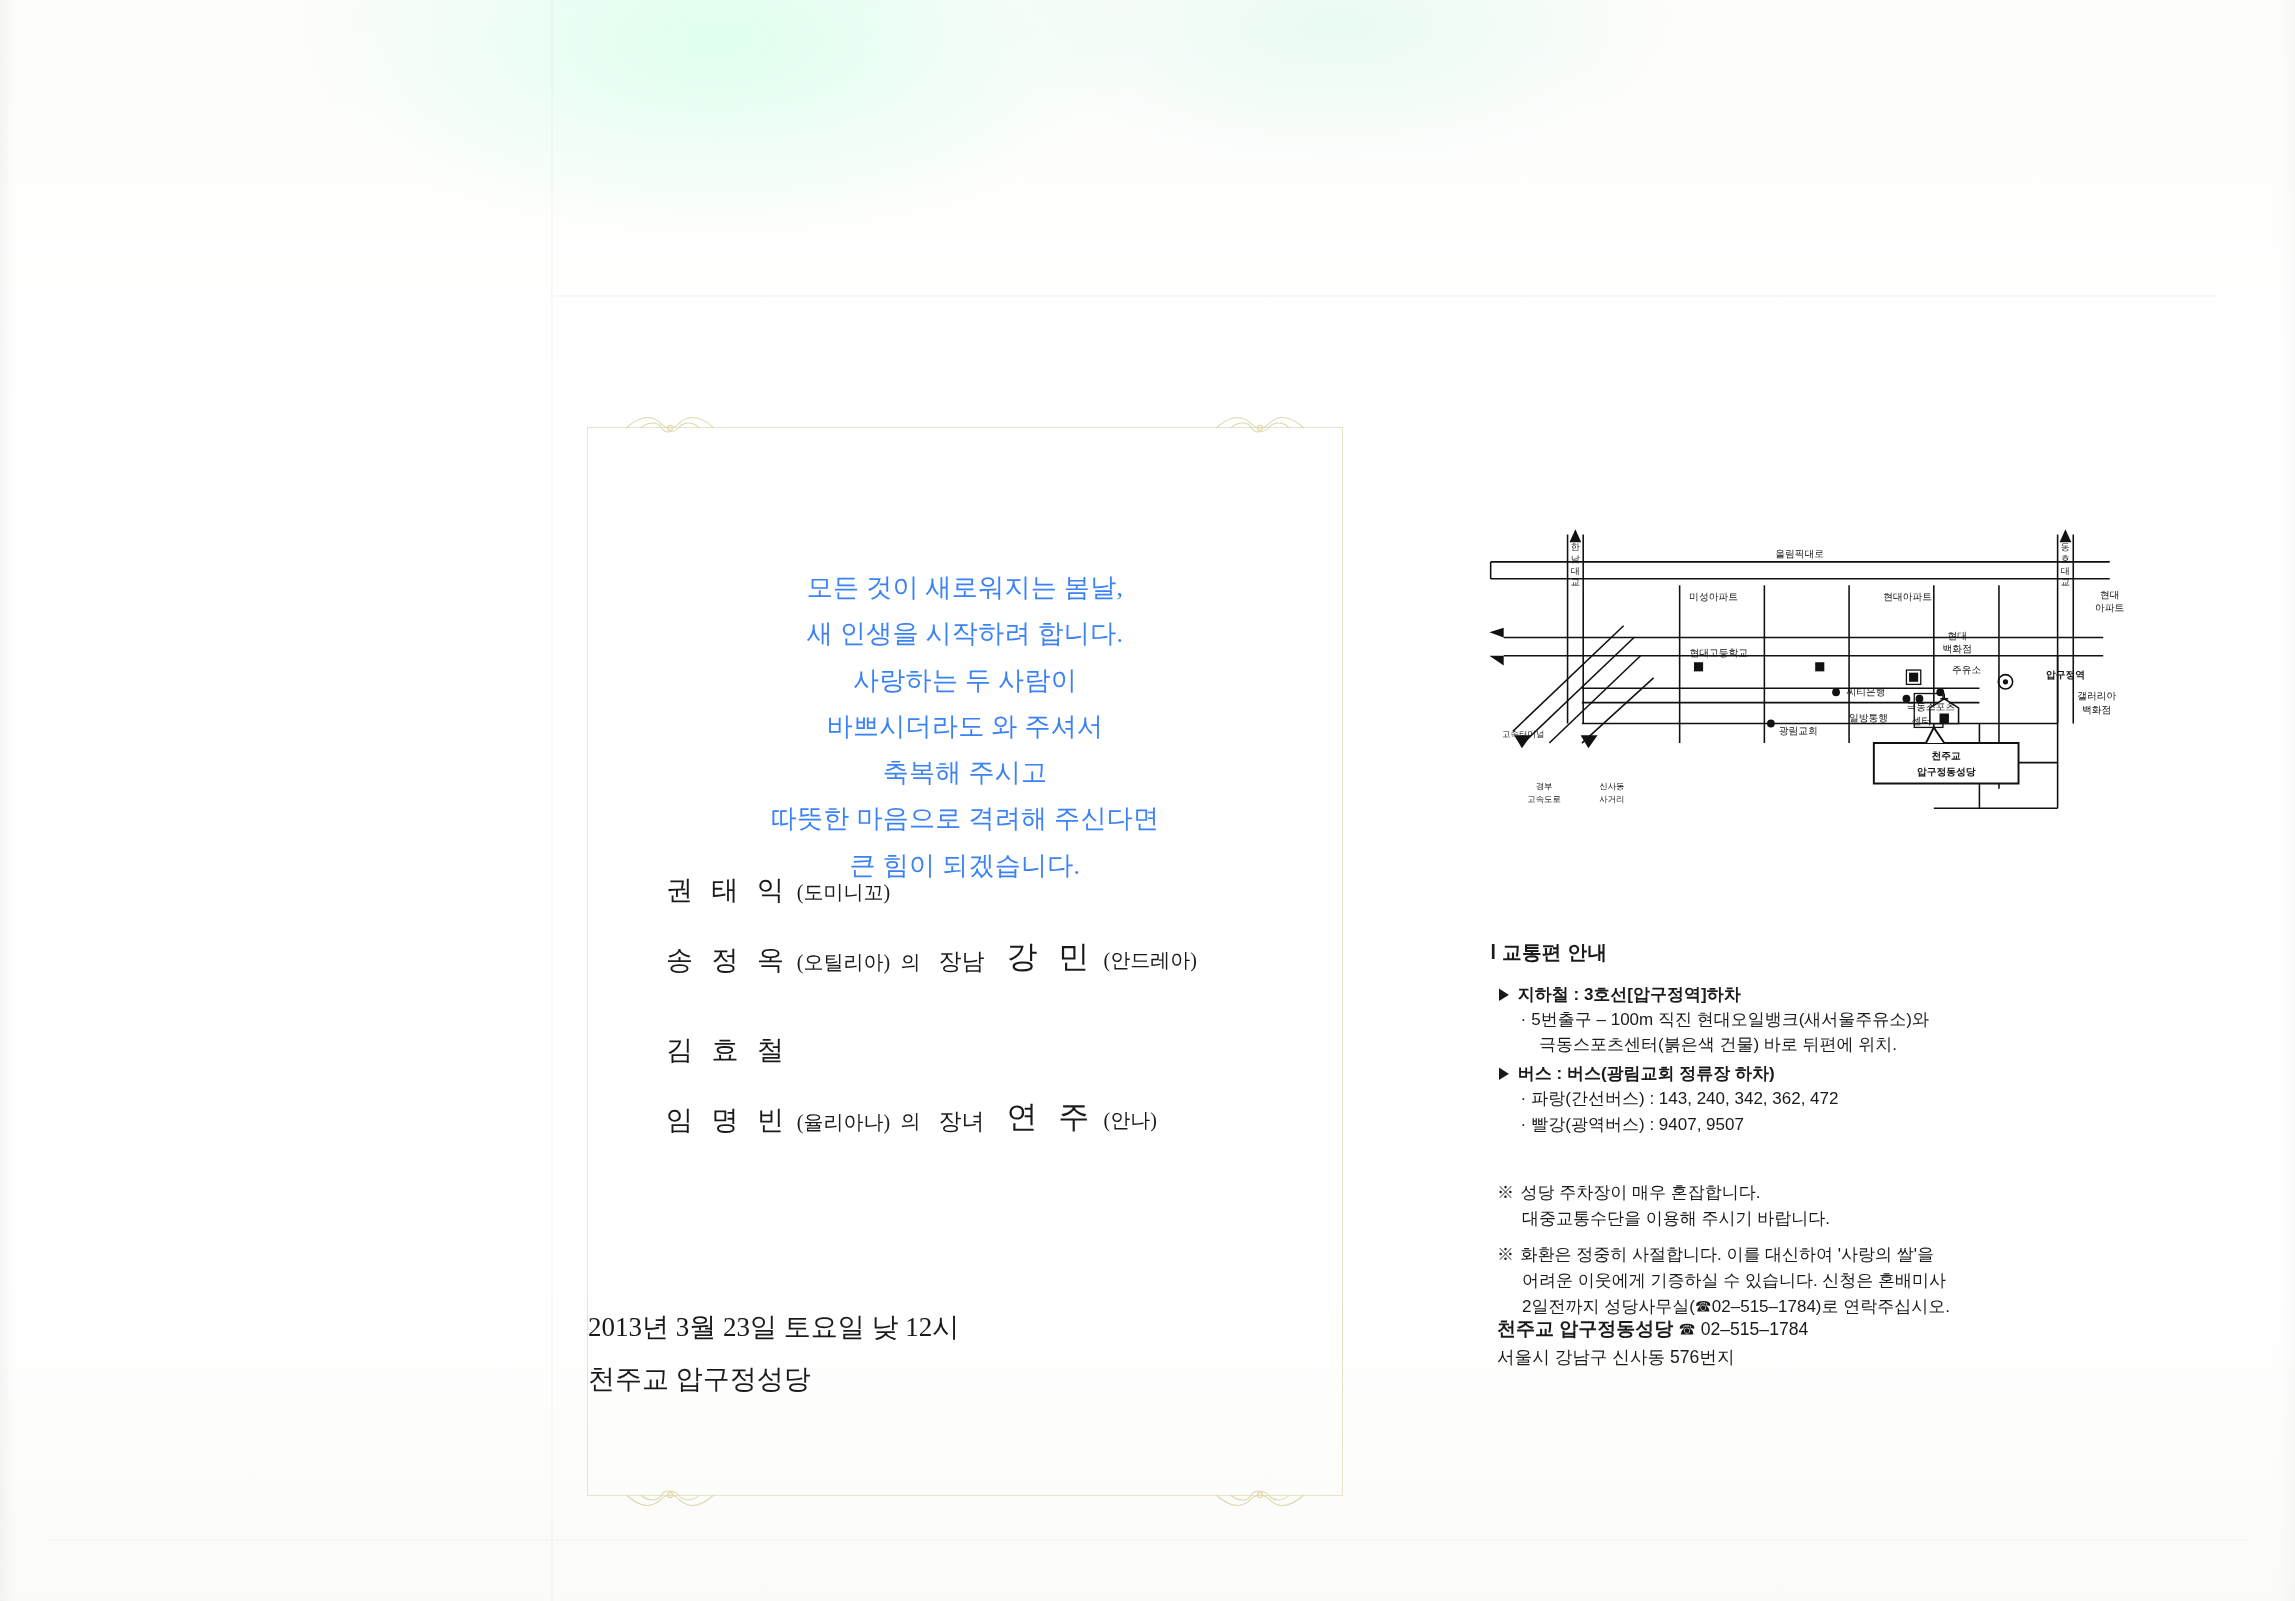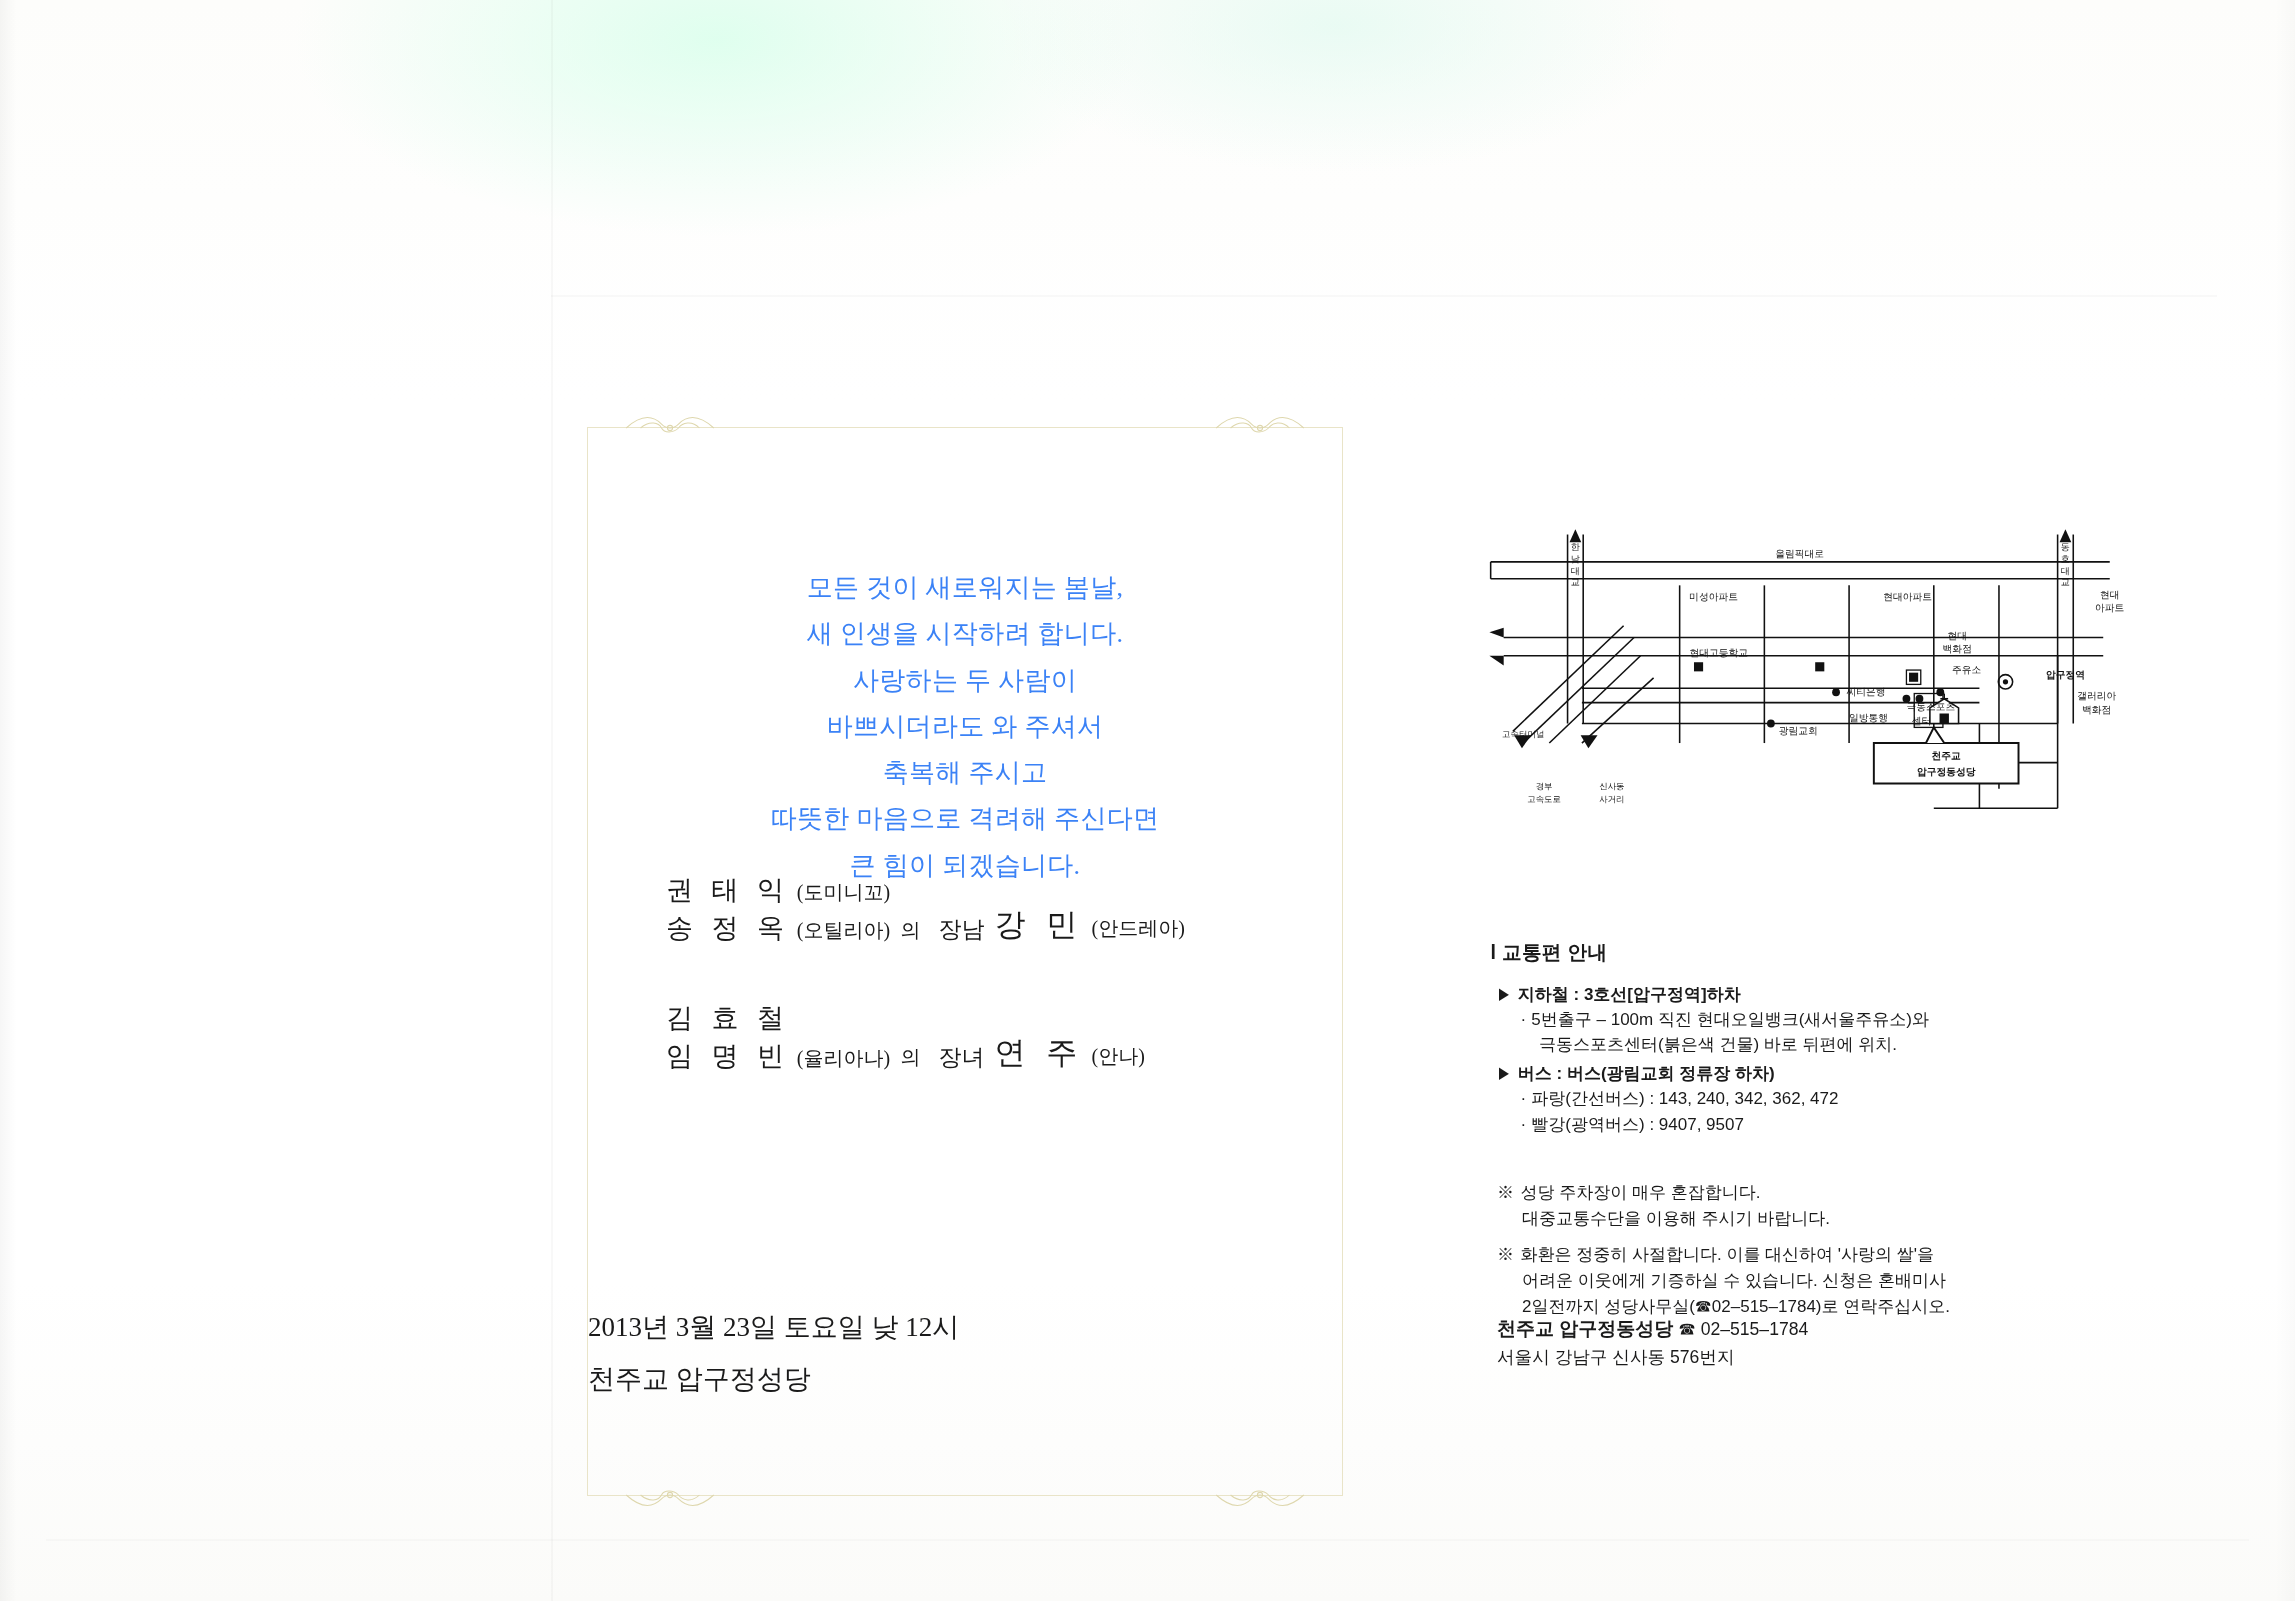--- a/index.html
+++ b/index.html
@@ -98,37 +98,38 @@
     display: flex;
     align-items: center;
     justify-content: flex-start;
     padding-left: 78px;
     margin-bottom: 51px;
   }
   .family .names {
     display: flex;
     flex-direction: column;
     justify-content: center;
+    gap: 32px;
   }
   .family .names .nm {
     font-size: 27px;
     line-height: 1.42;
     white-space: nowrap;
   }
   .family .names .nm .given { letter-spacing: 5.9px; font-weight: 500; }
   .family .names .nm .baptism { font-size: 20px; letter-spacing: 0px; }
   .family .joiner {
     font-size: 20px;
     margin: 0 18px 0 10.4px;
     align-self: flex-end;
     padding-bottom: 3.9px;
   }
   .family .rel {
     font-size: 23px;
-    margin-right: 10px;
+    margin-right: 22px;
     align-self: flex-end;
     padding-bottom: 2.6px;
   }
   .family .child {
     font-size: 31px;
     align-self: flex-end;
     padding-bottom: 1.3px;
     white-space: nowrap;
   }
   .family .child .given { letter-spacing: 6.5px; }

